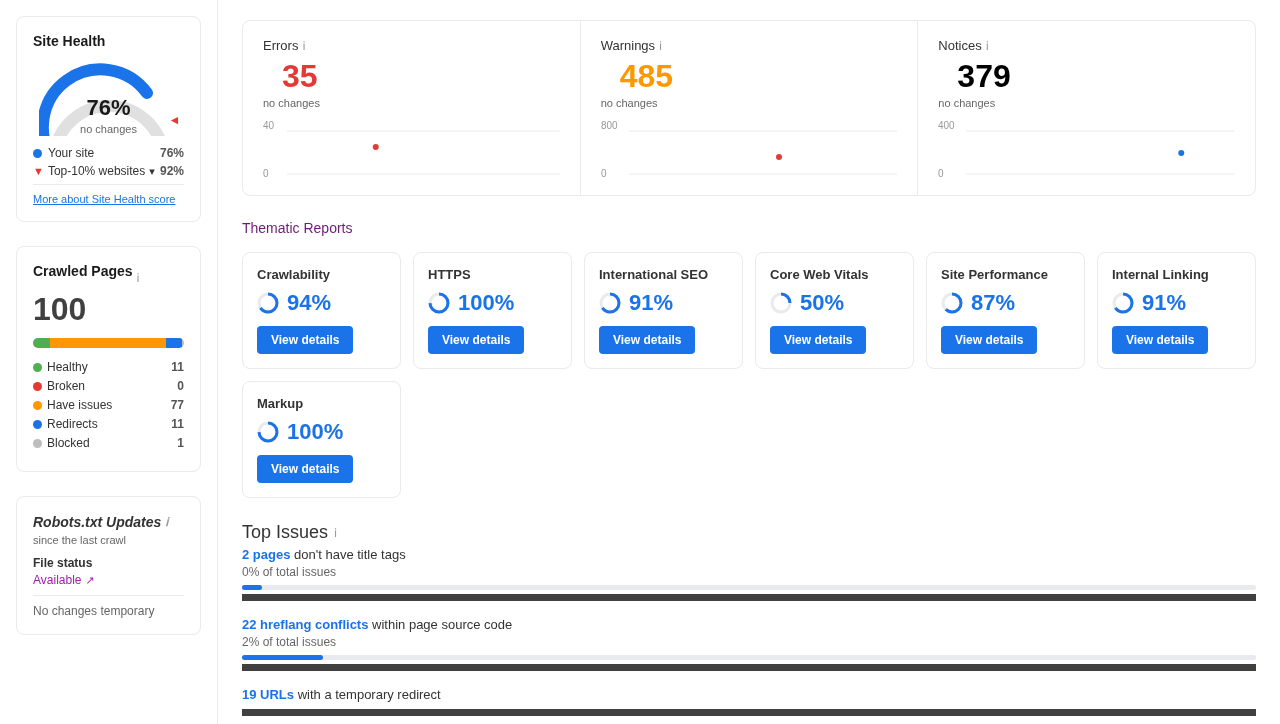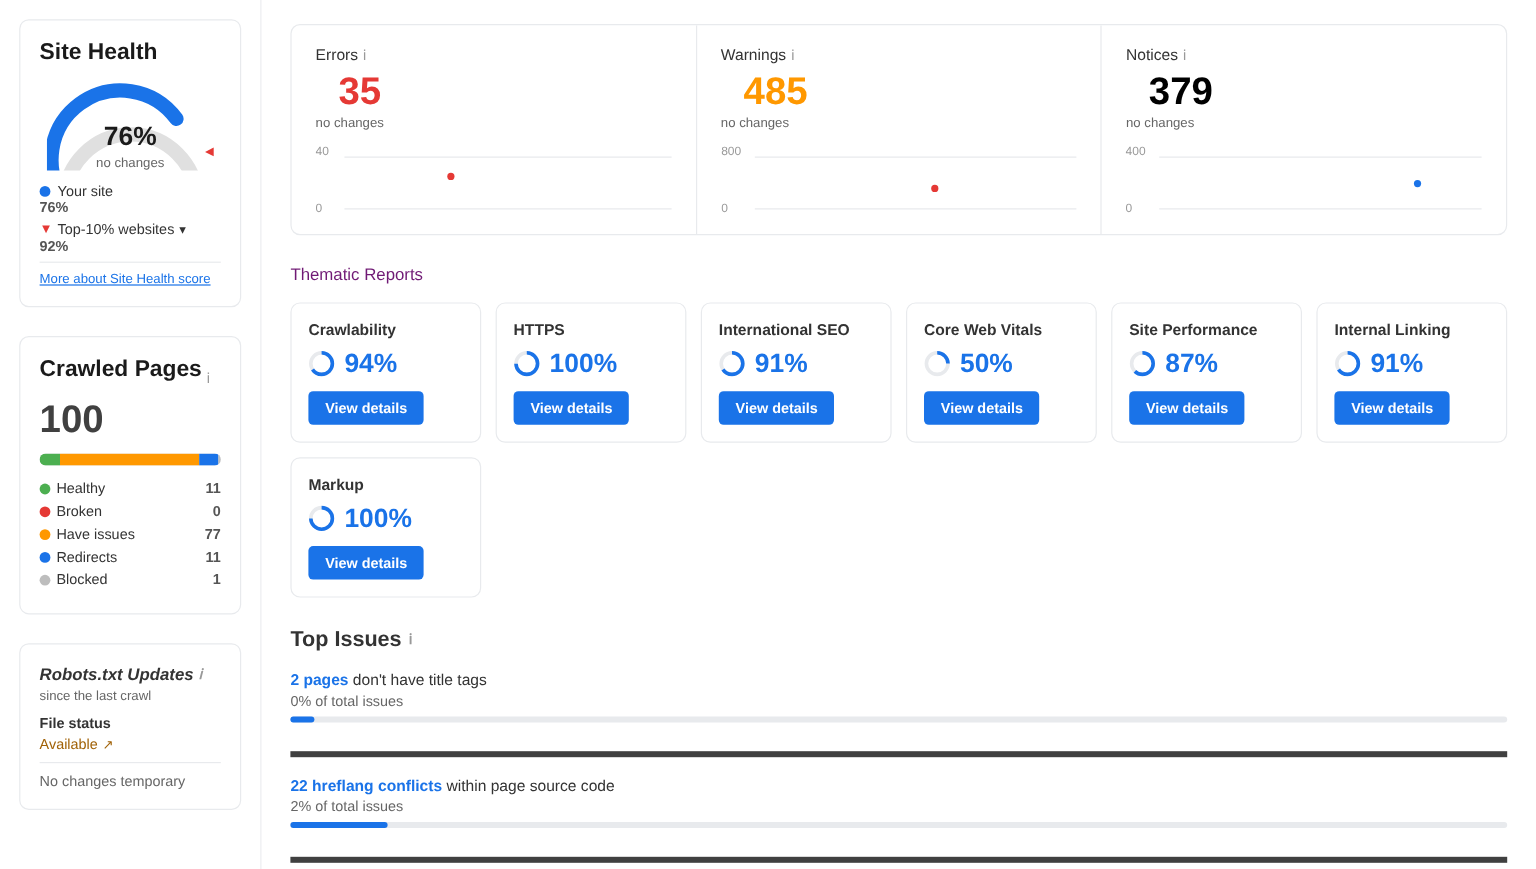--- a/index.html
+++ b/index.html
@@ -32,21 +32,21 @@
 
     
     .sidebar-card {
       border: 1px solid #e8eaed;
       border-radius: 8px;
       padding: 16px;
     }
 
     .sidebar-card-title {
       font-weight: 700;
-      font-size: 19px;
+      font-size: 14px;
       margin-bottom: 12px;
       color: #1a1a1a;
     }
 
     
     .gauge-wrapper {
       display: flex;
       flex-direction: column;
       align-items: center;
       margin-bottom: 10px;
@@ -94,21 +94,20 @@
 
     .site-stats {
       margin-top: 10px;
     }
 
     .stat-row {
       display: flex;
       justify-content: space-between;
       margin-bottom: 4px;
       font-size: 12px;
-      flex-direction: column;
     }
 
     .stat-dot {
       width: 9px;
       height: 9px;
       border-radius: 50%;
       display: inline-block;
       margin-right: 6px;
     }
 
@@ -205,21 +204,21 @@
     }
 
     .robots-field {
       font-size: 12px;
       font-weight: 600;
       margin-bottom: 3px;
     }
 
     .robots-value {
       font-size: 12px;
-      color: #a16207;
+      color: #a21caf;
       display: flex;
       align-items: center;
       gap: 4px;
       margin-bottom: 8px;
     }
 
     .divider {
       border: none;
       border-top: 1px solid #e8eaed;
       margin: 8px 0;
@@ -315,31 +314,31 @@
       border-radius: 4px;
       padding: 7px 14px;
       font-size: 12px;
       font-weight: 600;
       cursor: pointer;
     }
 
     
     .top-issues-title {
       font-size: 18px;
-      font-weight: 700;
+      font-weight: 400;
       display: flex;
       align-items: center;
       gap: 6px;
-      margin-bottom: 16px;
+      margin-bottom: 4px;
     }
 
     .issue-row {
       margin-bottom: 16px;
-      padding-bottom: 24px;
-      border-bottom: 5px solid #404040;
+      padding-bottom: 4px;
+      border-bottom: 7px solid #404040;
     }
 
     .issue-text {
       font-size: 13px;
       color: #333;
       margin-bottom: 3px;
     }
 
     .issue-link {
       color: #1a73e8;

